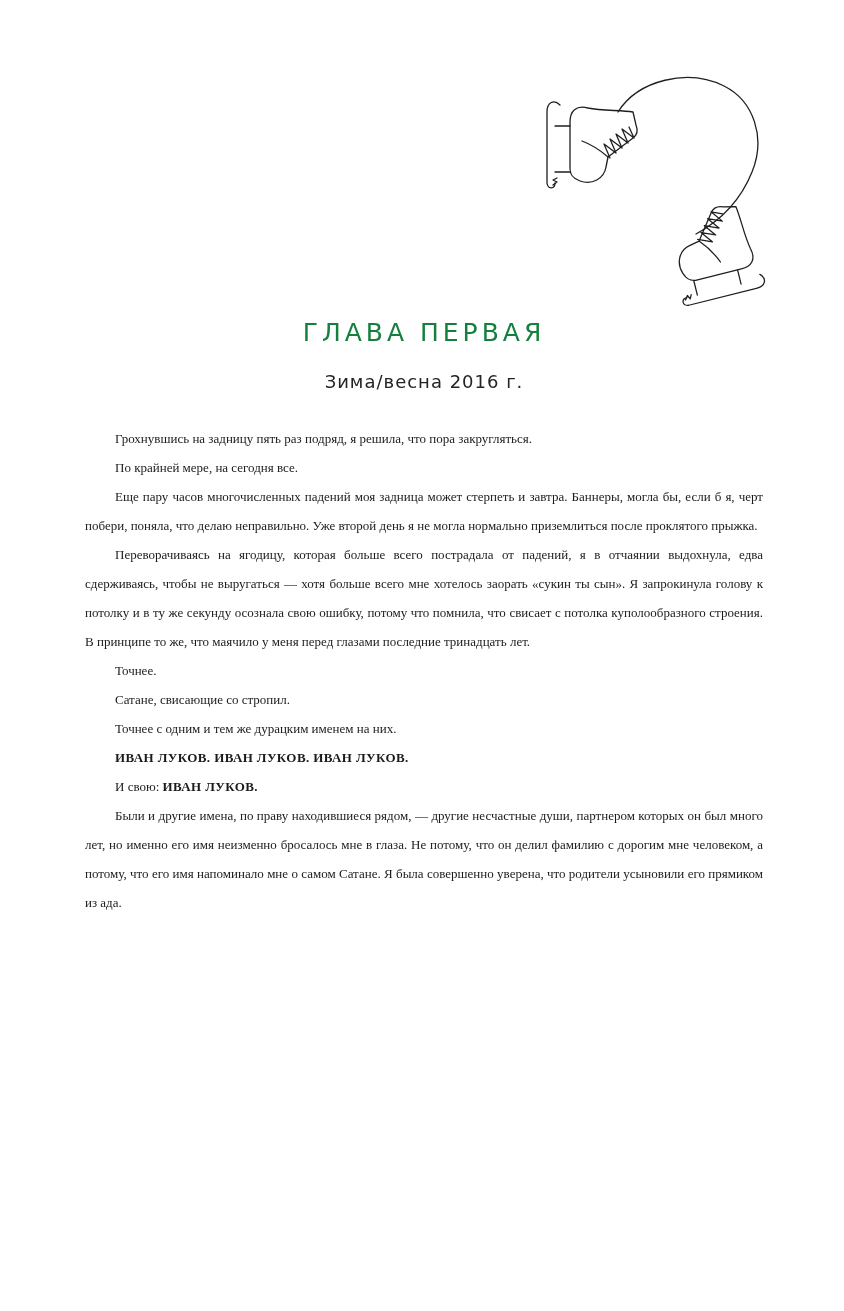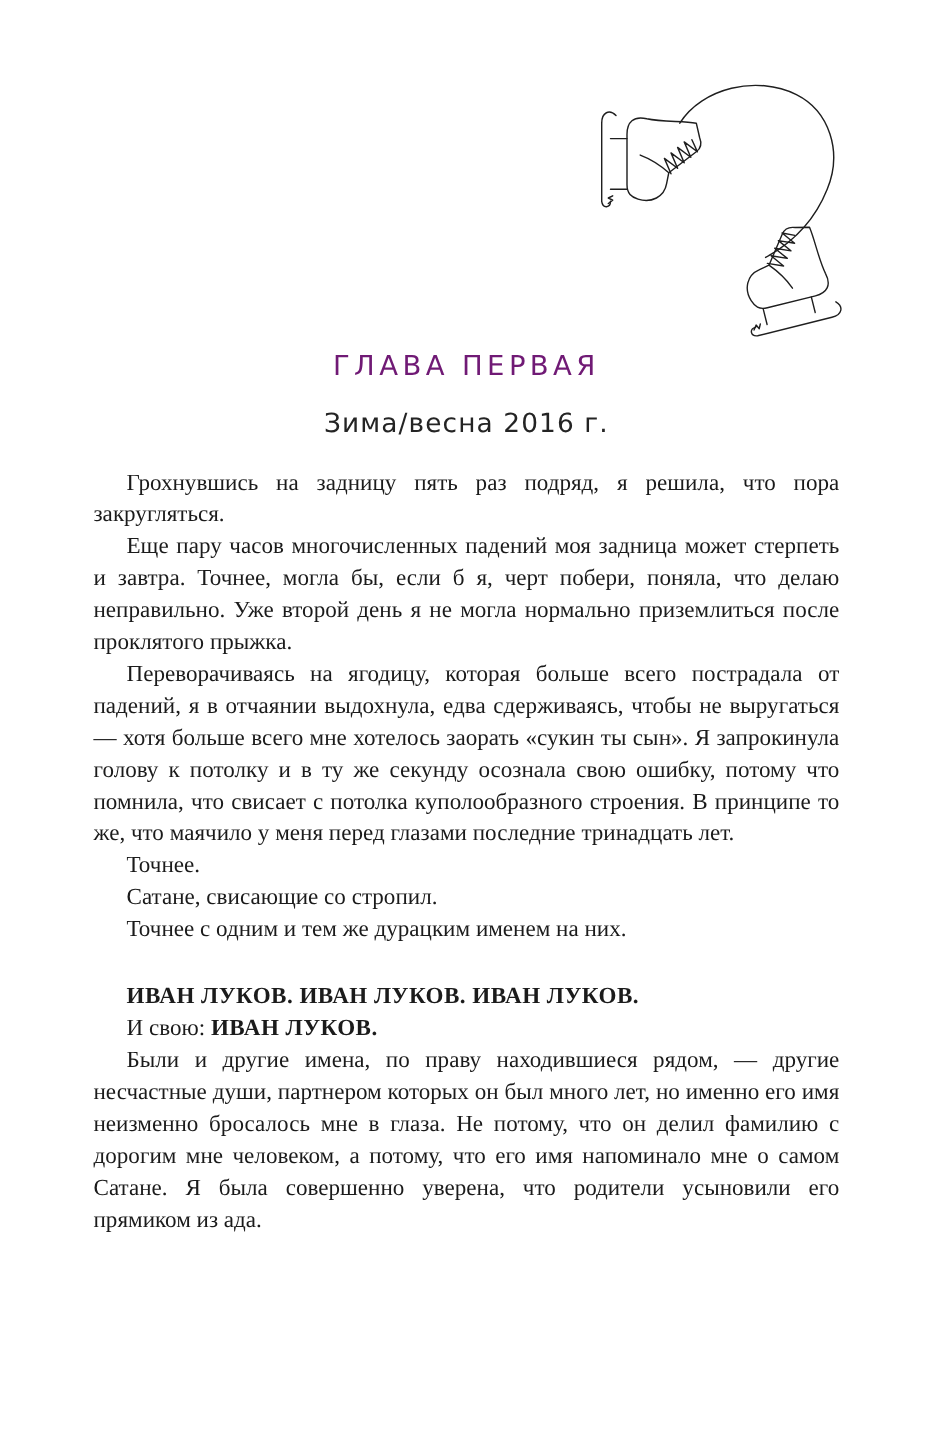--- a/index.html
+++ b/index.html
@@ -14,35 +14,35 @@
     background:#ffffff; overflow:hidden;
   }
   .illustration {
     position:absolute; left:538px; top:76px; width:232px; height:236px;
   }
   .illustration svg { display:block; width:100%; height:100%; }
   .chapter-title {
     position:absolute; top:318px; left:85px; width:678px;
     text-align:center;
     font-family:"DejaVu Sans", sans-serif;
-    font-size:25px; font-weight:400; letter-spacing:4px; color:#701a75;
+    font-size:25px; font-weight:400; letter-spacing:4px; color:#15803d;
   }
   .chapter-subtitle {
     position:absolute; top:371px; left:85px; width:678px;
     text-align:center;
     font-family:"DejaVu Sans", sans-serif;
-    font-size:24px; font-weight:400; letter-spacing:1px; color:#242424;
+    font-size:18px; font-weight:400; letter-spacing:1px; color:#242424;
   }
   .body-text {
     position:absolute; top:424px; left:85px; width:678px;
-    font-size:21px; line-height:29px; color:#1b1b1b;
+    font-size:13px; line-height:29px; color:#1b1b1b;
     text-align:justify;
   }
   .para { text-indent:30px; margin:0; }
-  .ivan { font-weight:700; letter-spacing:0.4px;margin-top:32px; }
+  .ivan { font-weight:700; letter-spacing:0.4px; }
 </style>
 </head>
 <body>
 
 <div class="page">
 
   <div class="illustration">
     <svg viewBox="0 0 232 236" xmlns="http://www.w3.org/2000/svg" fill="none" stroke="#1f1f1f" stroke-width="1.3" stroke-linecap="round" stroke-linejoin="round">
       <defs>
         <g id="skate">
@@ -67,21 +67,22 @@
 
       <use href="#skate" transform="translate(124,142) rotate(-14) scale(0.98)"></use>
     </svg>
   </div>
 
   <h1 class="chapter-title">ГЛАВА ПЕРВАЯ</h1>
   <div class="chapter-subtitle">Зима/весна 2016 г.</div>
 
   <div class="body-text">
     <p class="para">Грохнувшись на задницу пять раз подряд, я решила, что пора закругляться.</p>
-    <p class="para">Еще пару часов многочисленных падений моя задница может стерпеть и завтра. Точнее, могла бы, если б я, черт побери, поняла, что делаю неправильно. Уже второй день я не могла нормально приземлиться после проклятого прыжка.</p>
+    <p class="para">По крайней мере, на сегодня все.</p>
+    <p class="para">Еще пару часов многочисленных падений моя задница может стерпеть и завтра. Баннеры, могла бы, если б я, черт побери, поняла, что делаю неправильно. Уже второй день я не могла нормально приземлиться после проклятого прыжка.</p>
     <p class="para">Переворачиваясь на ягодицу, которая больше всего пострадала от падений, я в отчаянии выдохнула, едва сдерживаясь, чтобы не выругаться — хотя больше всего мне хотелось заорать «сукин ты сын». Я запрокинула голову к потолку и в ту же секунду осознала свою ошибку, потому что помнила, что свисает с потолка куполообразного строения. В принципе то же, что маячило у меня перед глазами последние тринадцать лет.</p>
     <p class="para">Точнее.</p>
     <p class="para">Сатане, свисающие со стропил.</p>
     <p class="para">Точнее с одним и тем же дурацким именем на них.</p>
     <p class="para ivan">ИВАН ЛУКОВ. ИВАН ЛУКОВ. ИВАН ЛУКОВ.</p>
     <p class="para"><span>И свою: </span><strong class="ivan">ИВАН ЛУКОВ.</strong></p>
     <p class="para">Были и другие имена, по праву находившиеся рядом, — другие несчастные души, партнером которых он был много лет, но именно его имя неизменно бросалось мне в глаза. Не потому, что он делил фамилию с дорогим мне человеком, а потому, что его имя напоминало мне о самом Сатане. Я была совершенно уверена, что родители усыновили его прямиком из ада.</p>
   </div>
 
 </div>

